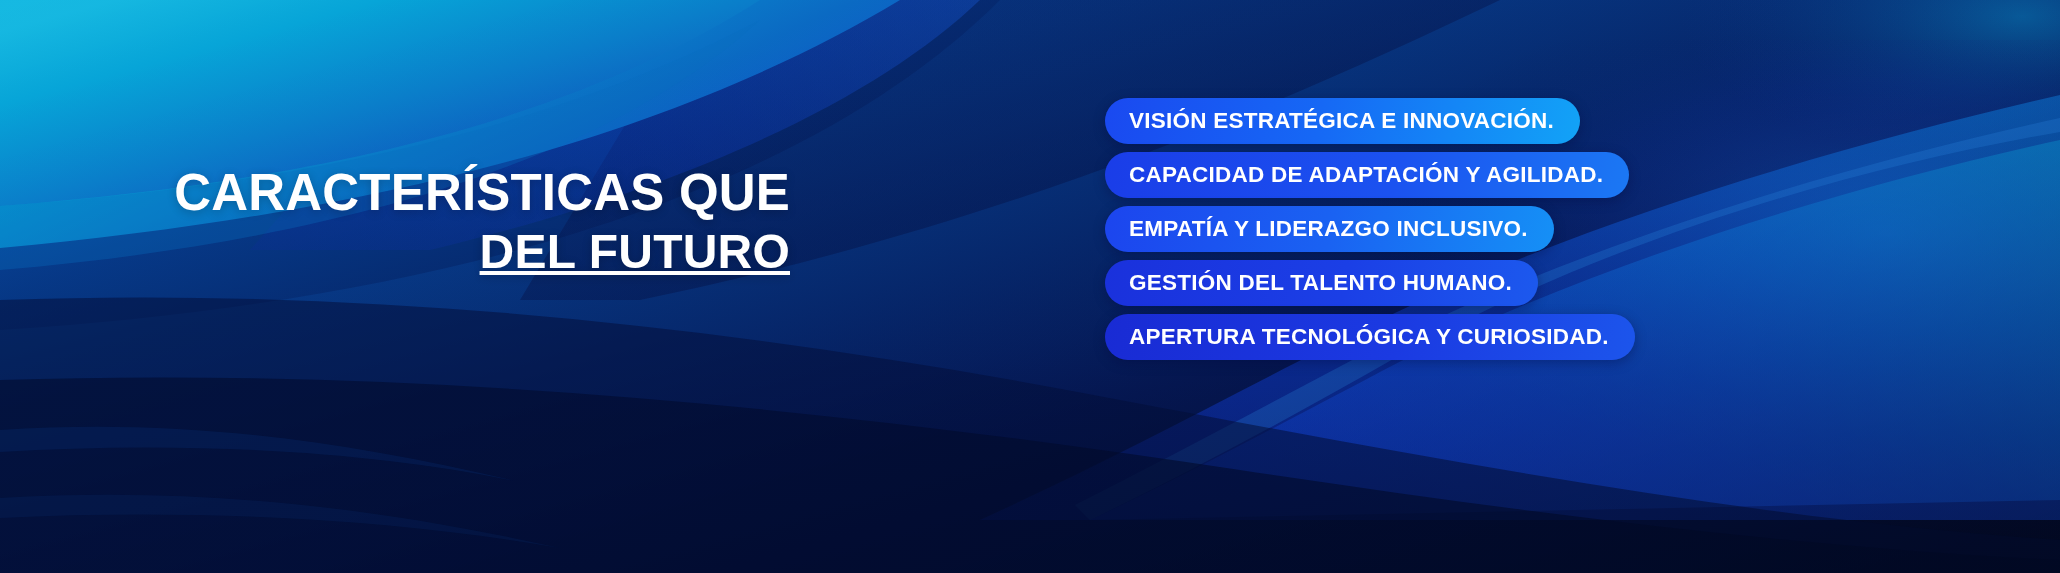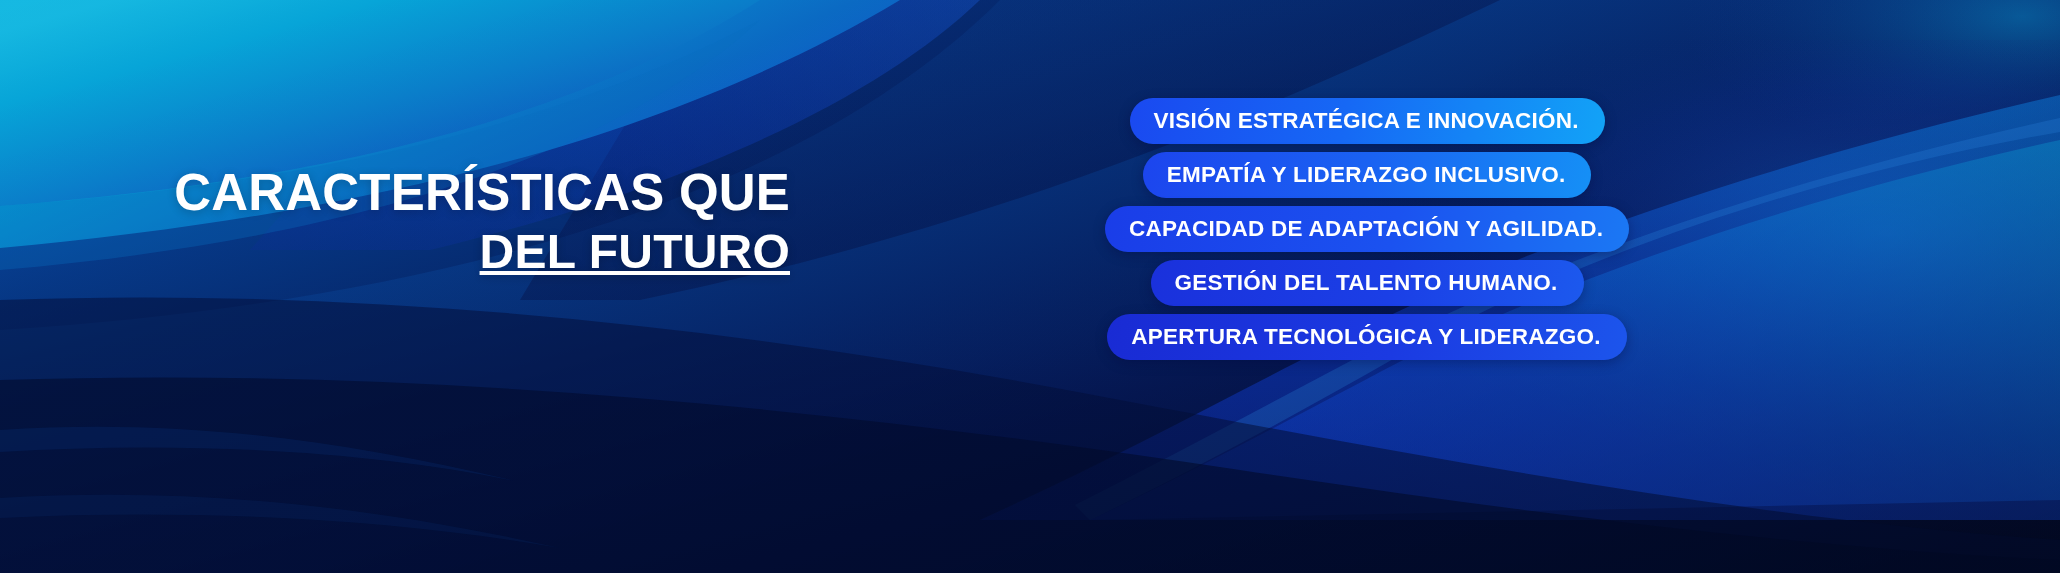--- a/index.html
+++ b/index.html
@@ -51,21 +51,21 @@
 
   
   #pill-list {
     position: absolute;
     left: 1105px;
     top: 98px;
     z-index: 20;
     display: flex;
     flex-direction: column;
     gap: 8px;
-    align-items: center;
+    align-items: flex-start;
   }
   .pill {
     display: flex;
     align-items: center;
     height: 46px;
     border-radius: 26px;
     padding: 0 26px 0 24px;
     color: #ffffff;
     font-size: 22.5px;
     font-weight: 700;
@@ -195,27 +195,27 @@
 
   <div id="headline">
     <span class="hl-line hl1">CARACTERÍSTICAS QUE</span>
     <span class="hl-line hl3">DEL FUTURO</span>
   </div>
 
   <div id="pill-list">
     <div class="pill pill-1">
       <span class="pill-text">VISIÓN ESTRATÉGICA E INNOVACIÓN.</span>
     </div>
+    <div class="pill pill-3">
+      <span class="pill-text">CAPACIDAD DE ADAPTACIÓN Y AGILIDAD.</span>
+    </div>
     <div class="pill pill-2">
       <span class="pill-text">EMPATÍA Y LIDERAZGO INCLUSIVO.</span>
     </div>
-    <div class="pill pill-3">
-      <span class="pill-text">CAPACIDAD DE ADAPTACIÓN Y AGILIDAD.</span>
-    </div>
     <div class="pill pill-5">
       <span class="pill-text">GESTIÓN DEL TALENTO HUMANO.</span>
     </div>
     <div class="pill pill-6">
-      <span class="pill-text">APERTURA TECNOLÓGICA Y LIDERAZGO.</span>
+      <span class="pill-text">APERTURA TECNOLÓGICA Y CURIOSIDAD.</span>
     </div>
   </div>
 
 </div>
 
 </body></html>

